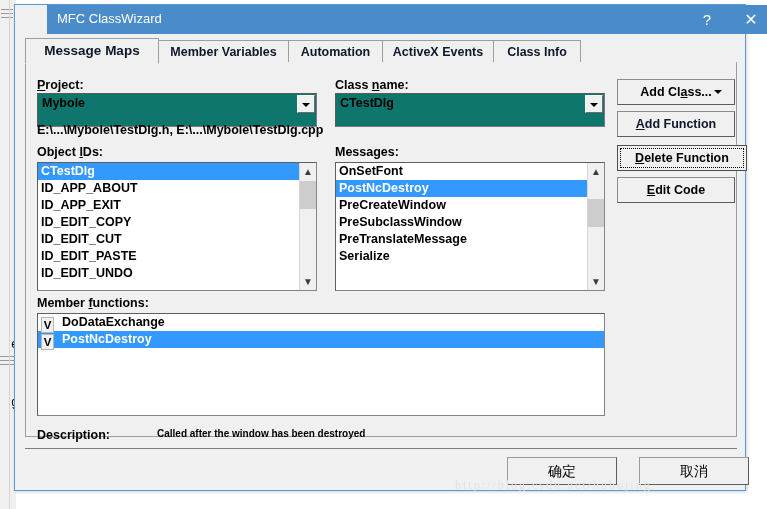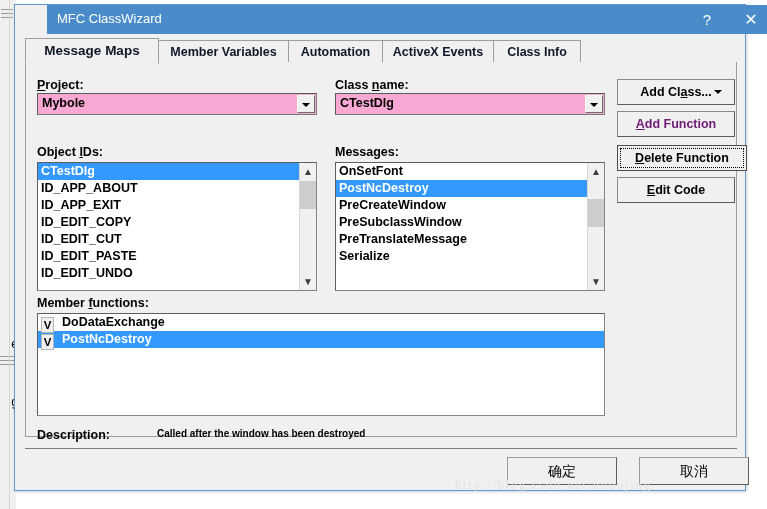--- a/index.html
+++ b/index.html
@@ -137,22 +137,22 @@
     font-size: 12.5px;
     font-weight: bold;
     color: #000000;
     white-space: nowrap;
   }
   .lbl u { text-decoration: underline; }
 
   .combo {
     position: absolute;
     box-sizing: border-box;
-    height: 22px;
-    background: #f9a8d4;
+    height: 34px;
+    background: #0f766e;
     border: 1px solid #7a7a7a;
     border-top-color: #5a5a5a;
     border-left-color: #5a5a5a;
   }
   .combo .val {
     position: absolute;
     left: 4px; top: 2px;
     font-size: 12.5px;
     font-weight: bold;
     color: #000000;
@@ -268,21 +268,21 @@
     border-bottom-color: #5d5d5d;
     font-size: 12.5px;
     font-weight: bold;
     color: #000000;
     text-align: center;
     white-space: nowrap;
     cursor: default;
   }
   .btn span { display: inline-block; }
   .btn u { text-decoration: underline; }
-  .btn.disabled { color: #701a75; }
+  .btn.disabled { color: #0f172a; }
   .btn.disabled u { text-decoration: underline; }
   .btn.focused {
     border: 1px solid #4d4d4d;
     box-shadow: inset 0 0 0 1px #f0f0f0;
   }
   .btn.focused .inner {
     position: absolute;
     left: 2px; right: 2px; top: 2px; bottom: 2px;
     border: 1px dotted #000000;
     box-sizing: border-box;
@@ -386,20 +386,21 @@
       <div class="val">Mybole</div>
       <div class="arrow"></div>
     </div>
 
     <div class="lbl" style="left:320px; top:73px;"><span>Class </span><u>n</u><span>ame:</span></div>
     <div class="combo" style="left:320px; top:88px; width:270px;">
       <div class="val">CTestDlg</div>
       <div class="arrow"></div>
     </div>
 
+    <div class="path-text" style="left:22px; top:118px;">E:\...\Mybole\TestDlg.h, E:\...\Mybole\TestDlg.cpp</div>
 
     <div class="lbl" style="left:22px; top:140px;"><span>Object </span><u>I</u><span>Ds:</span></div>
     <div class="listbox" style="left:22px; top:157px; width:280px; height:129px;">
       <div class="listrows">
         <div class="lrow sel">CTestDlg</div>
         <div class="lrow">ID_APP_ABOUT</div>
         <div class="lrow">ID_APP_EXIT</div>
         <div class="lrow">ID_EDIT_COPY</div>
         <div class="lrow">ID_EDIT_CUT</div>
         <div class="lrow">ID_EDIT_PASTE</div>

